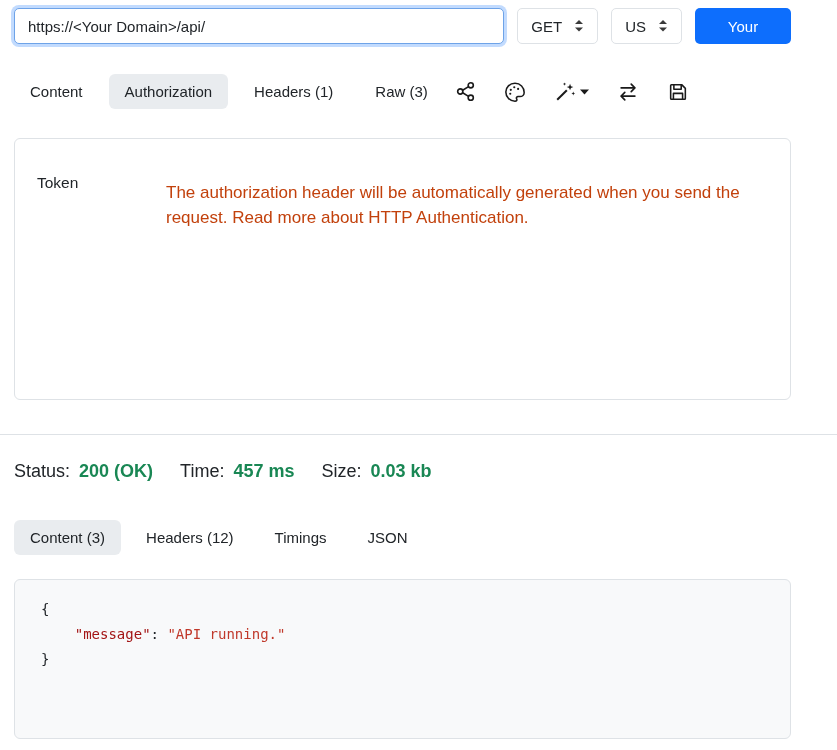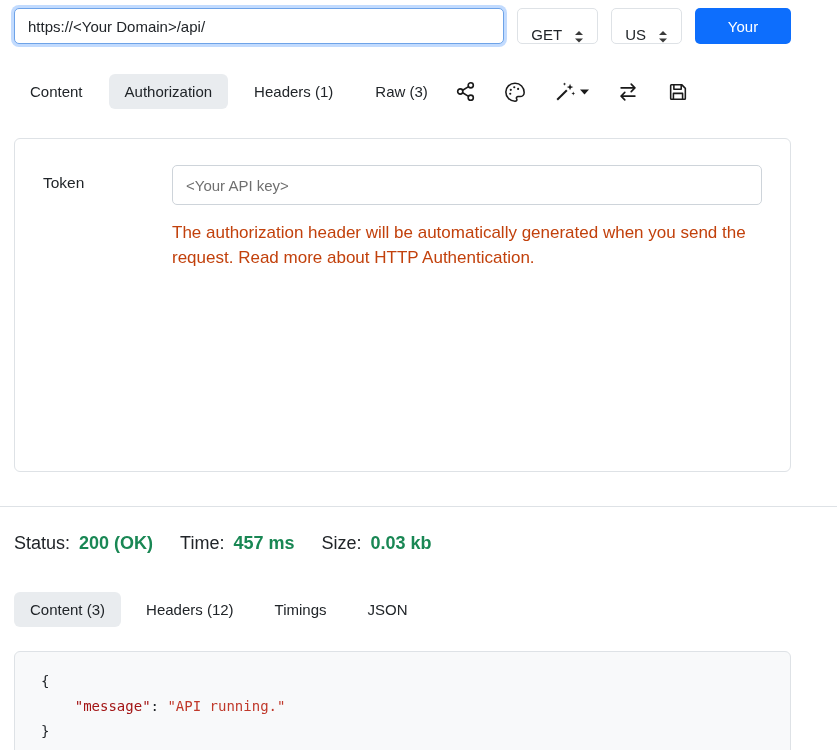--- a/index.html
+++ b/index.html
@@ -20,21 +20,21 @@
 
   
   .request-bar{display:flex;gap:13px;height:36px;align-items:stretch;}
   .url-input{
     flex:1;min-width:0;border:1px solid #6ea3e8;border-radius:5px;
     padding:0 13px;font-size:15px;color:#212529;outline:none;
     box-shadow:0 0 0 3px rgba(13,110,253,.25);
     font-family:"Liberation Sans",sans-serif;
   }
   .select-box{
-    display:flex;align-items:flex-end;gap:12px;border:1px solid var(--border);
+    display:flex;align-items:center;gap:12px;border:1px solid var(--border);
     border-radius:5px;background:#fff;padding:0 13px;font-size:15px;cursor:pointer;
   }
   .send-btn{
     width:96px;border:none;border-radius:5px;background:var(--accent);
     color:#fff;font-size:15px;cursor:pointer;font-family:"Liberation Sans",sans-serif;
   }
 
   
   .tabs-row{display:flex;align-items:center;justify-content:flex-start;margin-top:30px;gap:11px;}
   .tabs{display:flex;gap:10px;align-items:center;}
@@ -44,21 +44,21 @@
   .icon-btn{background:none;border:none;padding:0;cursor:pointer;display:flex;align-items:center;gap:4px;}
 
   
   .auth-options{display:flex;gap:23px;align-items:center;margin-top:27px;font-size:15.5px;}
   .radio-opt{display:flex;align-items:center;gap:7px;cursor:pointer;}
   .radio{width:15px;height:15px;border-radius:50%;border:1px solid #8a8a8a;background:#fff;position:relative;flex:0 0 auto;}
   .radio.checked{border-color:var(--accent);}
   .radio.checked::after{content:"";position:absolute;inset:2.5px;border-radius:50%;background:var(--accent);}
 
   
-  .auth-panel{margin-top:29px;border:1px solid var(--border);border-radius:6px;height:334px;padding:26px 28px;}
+  .auth-panel{margin-top:29px;border:1px solid var(--border);border-radius:6px;height:262px;padding:26px 22px;}
   .token-row{display:flex;}
   .token-label{width:129px;font-size:15.5px;padding-top:9px;flex:0 0 auto;}
   .token-main{flex:1;min-width:0;}
   .token-input{
     width:100%;height:40px;border:1px solid #ced4da;border-radius:5px;
     padding:0 13px;font-size:15px;color:#212529;outline:none;
     font-family:"Liberation Sans",sans-serif;
   }
   .token-input::placeholder{color:#6f6f6f;}
   .help-text{margin:15px 0 0 0;font-size:17px;line-height:25px;color:#c2410c;max-width:620px;}
@@ -161,21 +161,20 @@
         </svg>
       </button>
     </div>
   </div>
 
 
   <div class="auth-panel">
     <div class="token-row">
       <div class="token-label">Token</div>
       <div class="token-main">
-        <input class="token-input" type="text" placeholder="&lt;Your API key&gt;" style="">
         <p class="help-text">The authorization header will be automatically generated when you send the request. Read more about HTTP Authentication.</p>
       </div>
     </div>
   </div>
 
   <hr class="divider">
 
   <div class="status-row">
     <div class="status-item">
       <span class="status-lbl">Status:</span>

